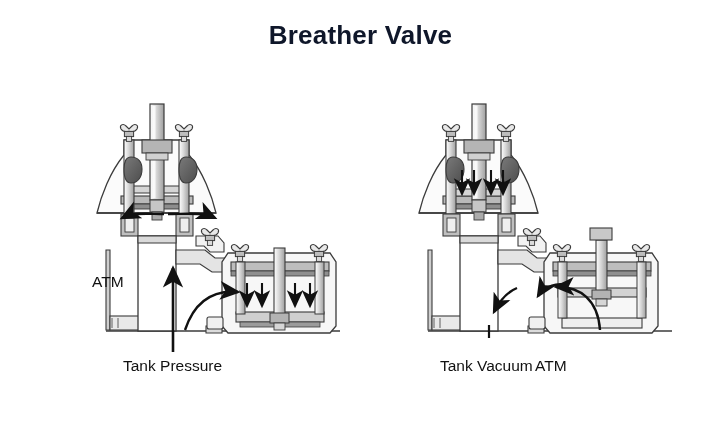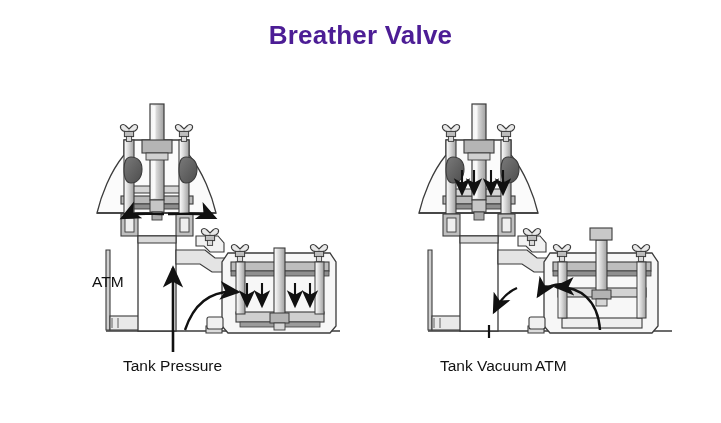--- a/index.html
+++ b/index.html
@@ -3,21 +3,21 @@
 <meta charset="utf-8">
 <style>
   html,body{margin:0;padding:0;}
   body{
     width:721px;height:423px;background:#ffffff;overflow:hidden;
     font-family:"Liberation Sans", sans-serif;
     position:relative;
   }
   #page-title{
     position:absolute;left:0;top:20px;width:721px;text-align:center;
-    font-size:26px;font-weight:bold;color:#4c1d95;letter-spacing:.2px;
+    font-size:26px;font-weight:bold;color:#0f172a;letter-spacing:.2px;
   }
   #figure-canvas{position:absolute;left:0;top:0;width:721px;height:423px;}
   .lbl{font-family:"Liberation Sans", sans-serif;font-size:15.5px;fill:#111;}
 </style>
 </head>
 <body>
 
 <div id="page-title">Breather Valve</div>
 
 <svg id="figure-canvas" viewBox="0 0 721 423" xmlns="http://www.w3.org/2000/svg">

